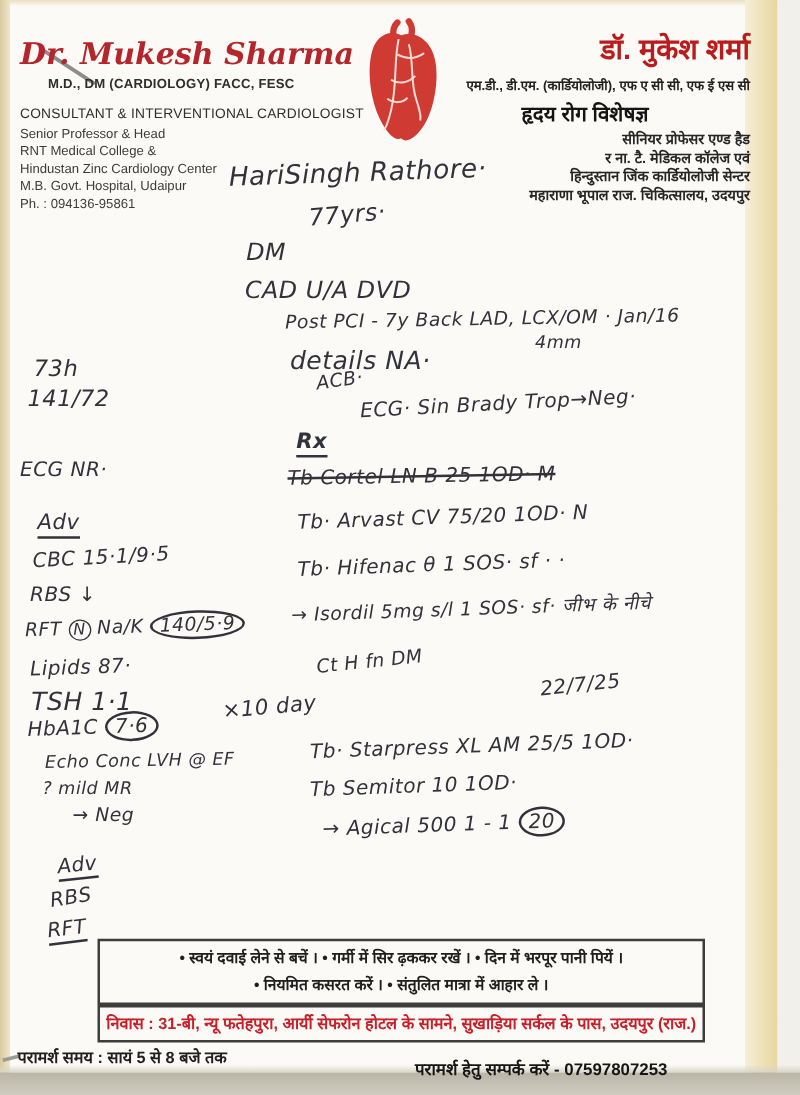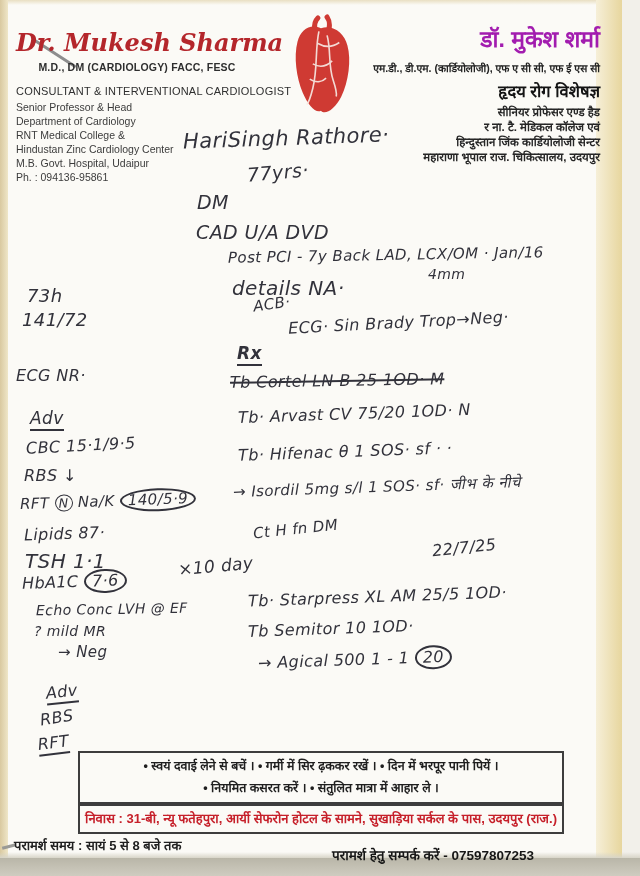--- a/index.html
+++ b/index.html
@@ -16,23 +16,23 @@
 
   
   .hdr-left{position:absolute;left:16px;top:28px;width:242px;color:#3a3a3a;}
   .doc-name-en{font-family:"DejaVu Serif",serif;font-style:italic;font-weight:bold;
                color:#b4262b;font-size:24px;text-align:center;white-space:nowrap;}
   .cred-en{font-size:10.5px;font-weight:bold;color:#2e2e2e;text-align:center;margin-top:4px;letter-spacing:.2px;}
   .role-en{font-size:11px;color:#2f2f2f;margin-top:12px;letter-spacing:.2px;white-space:nowrap;}
   .addr-en{font-size:10.5px;color:#3c3c3c;line-height:14px;margin-top:3px;}
   .heart-wrap{position:absolute;left:284px;top:14px;width:78px;height:114px;}
   .hdr-right{position:absolute;left:336px;top:22px;width:264px;text-align:right;color:#222;}
-  .doc-name-hi{font-weight:bold;color:#a21caf;font-size:23px;white-space:nowrap;}
+  .doc-name-hi{font-weight:bold;color:#b91c1c;font-size:23px;white-space:nowrap;}
   .cred-hi{font-size:10.5px;font-weight:bold;margin-top:7px;white-space:nowrap;}
-  .spec-hi{font-size:16.5px;font-weight:bold;margin-top:4px;color:#141414;}
+  .spec-hi{font-size:16.5px;font-weight:bold;margin-top:4px;color:#141414;text-align:center;}
   .addr-hi{font-size:11.5px;font-weight:bold;line-height:15px;margin-top:3px;color:#262626;}
 
   
   .hw{position:absolute;font-family:"DejaVu Sans",sans-serif;font-style:italic;
       color:#32323b;white-space:nowrap;letter-spacing:.4px;}
   .u{border-bottom:2px solid #32323b;padding-bottom:1px;}
   .strike{text-decoration:line-through;text-decoration-thickness:2px;}
   .circ{display:inline-block;border:2px solid #32323b;border-radius:50%;padding:0 6px 1px 6px;}
   .circ-sm{display:inline-block;border:1.5px solid #32323b;border-radius:50%;padding:0 3px;font-size:.85em;}
   .pen-stroke{position:absolute;left:30px;top:52px;width:50px;height:3px;background:#8d8d8d;
@@ -60,21 +60,20 @@
   <div class="edge edge-bottom"></div>
   <div class="pen-stroke"></div>
   <div class="squiggle"></div>
 
   <div class="hdr-left">
     <div class="doc-name-en">Dr. Mukesh Sharma</div>
     <div class="cred-en">M.D., DM (CARDIOLOGY) FACC, FESC</div>
     <div class="role-en">CONSULTANT &amp; INTERVENTIONAL CARDIOLOGIST</div>
     <div class="addr-en">
       <div>Senior Professor &amp; Head</div>
-      <div>Department of Cardiology</div>
       <div>RNT Medical College &amp;</div>
       <div>Hindustan Zinc Cardiology Center</div>
       <div>M.B. Govt. Hospital, Udaipur</div>
       <div>Ph. : 094136-95861</div>
     </div>
   </div>
 
   <div class="heart-wrap">
     <svg viewBox="0 0 76 112" width="78" height="114">
       <g fill="none" stroke="#cf3a33" stroke-width="5" stroke-linecap="round">

